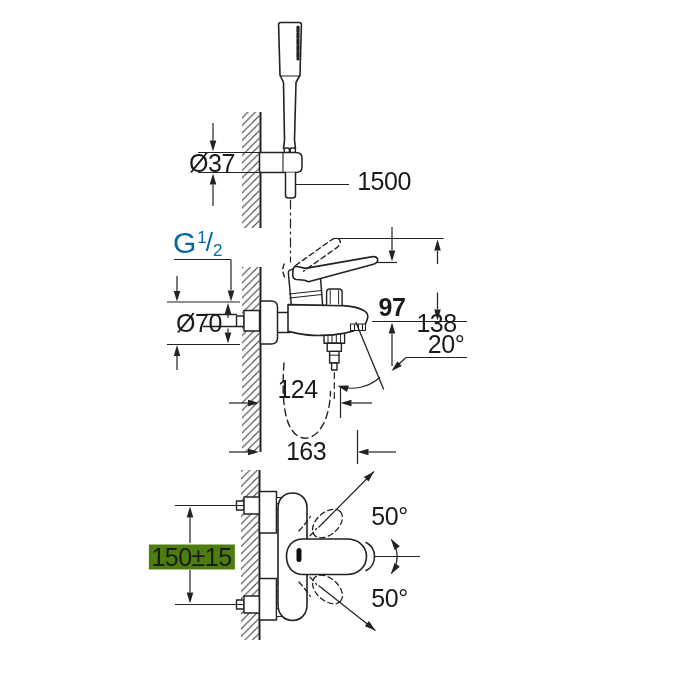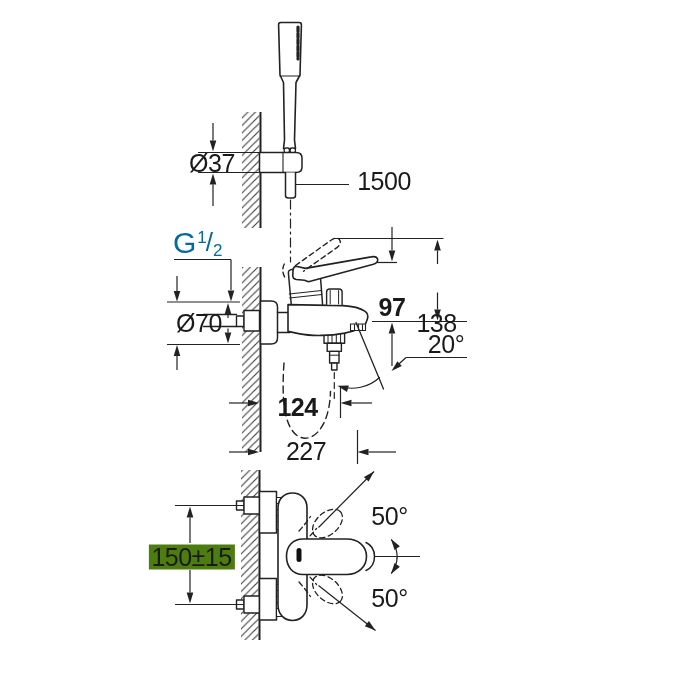--- a/index.html
+++ b/index.html
@@ -239,20 +239,20 @@
 
 <div class="dim-label" style="left:212px;top:162.5px;"><span>Ø37</span></div>
 <div class="dim-label" style="left:384px;top:181px;"><span>1500</span></div>
 
 <div class="g-label" style="left:173px;top:243px;"><span class="g-main">G</span><span class="g-sup">1</span><span class="g-slash">/</span><span class="g-sub">2</span></div>
 
 <div class="dim-label" style="left:178px;top:323px;margin-left:21px;"><span>Ø70</span></div>
 <div class="dim-label" style="left:392px;top:307px;font-weight:bold;"><span>97</span></div>
 <div class="dim-label" style="left:436.5px;top:278.5px;margin-top:44px;"><span>138</span></div>
 <div class="dim-label" style="left:429px;top:344px;margin-left:17px;"><span>20°</span></div>
-<div class="dim-label" style="left:297.5px;top:407px;font-weight:bold;"><span>124</span></div>
-<div class="dim-label" style="left:306px;top:451px;"><span>227</span></div>
+<div class="dim-label" style="left:297.5px;top:389px;"><span>124</span></div>
+<div class="dim-label" style="left:306px;top:451px;"><span>163</span></div>
 
 <div class="dim-label bg" style="left:191.5px;top:556.5px;"><span>150±15</span></div>
 <div class="dim-label" style="left:389.5px;top:516px;"><span>50°</span></div>
 <div class="dim-label" style="left:389.5px;top:598px;"><span>50°</span></div>
 
 </div>
 
 </body></html>

